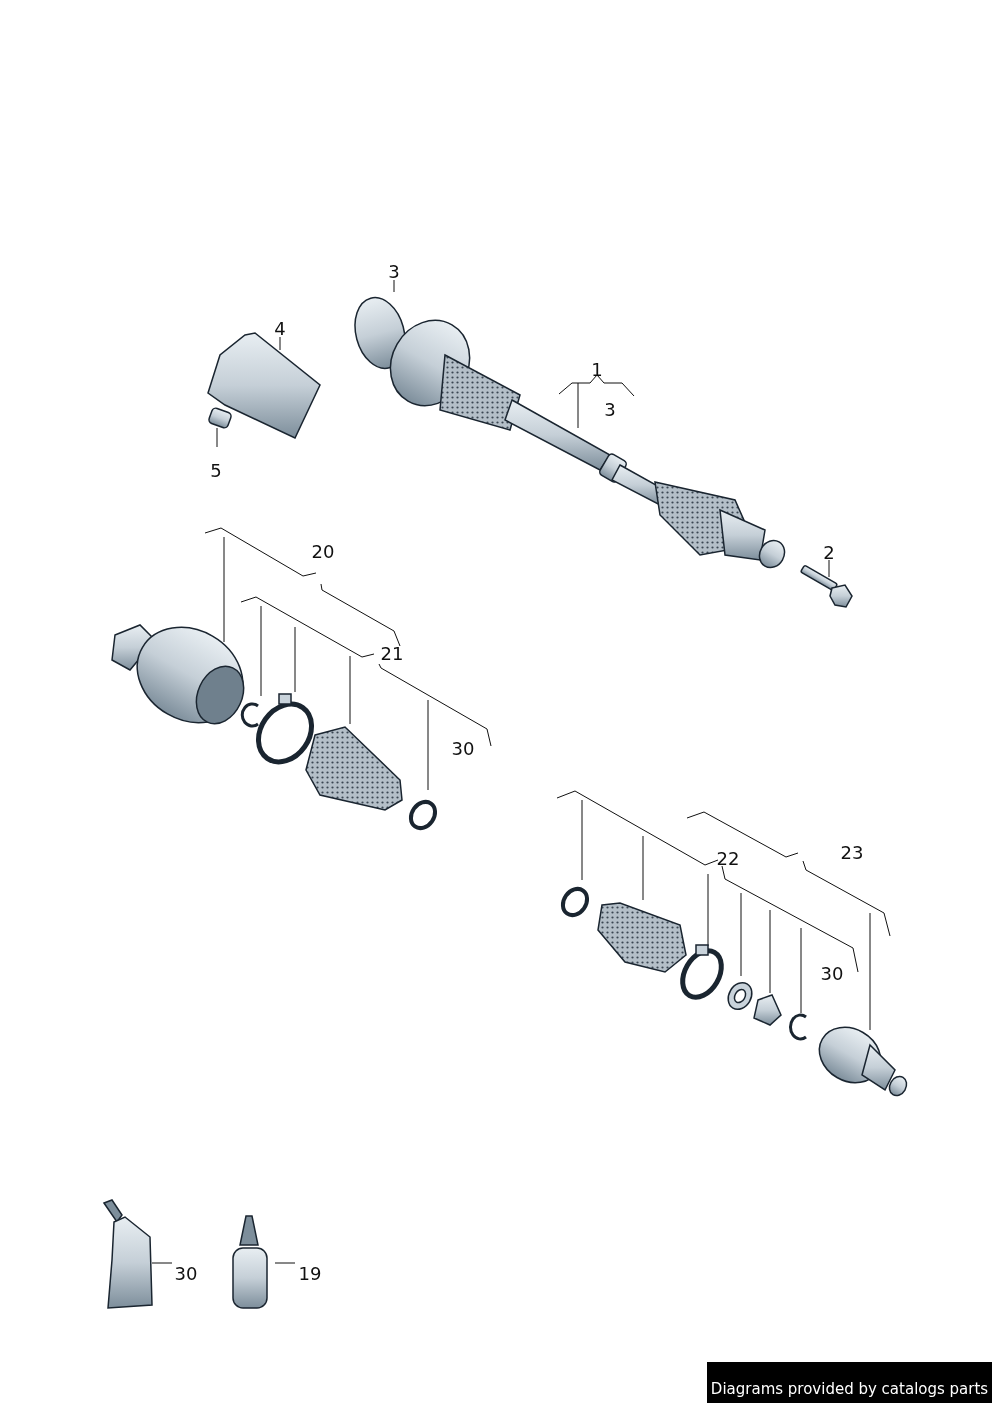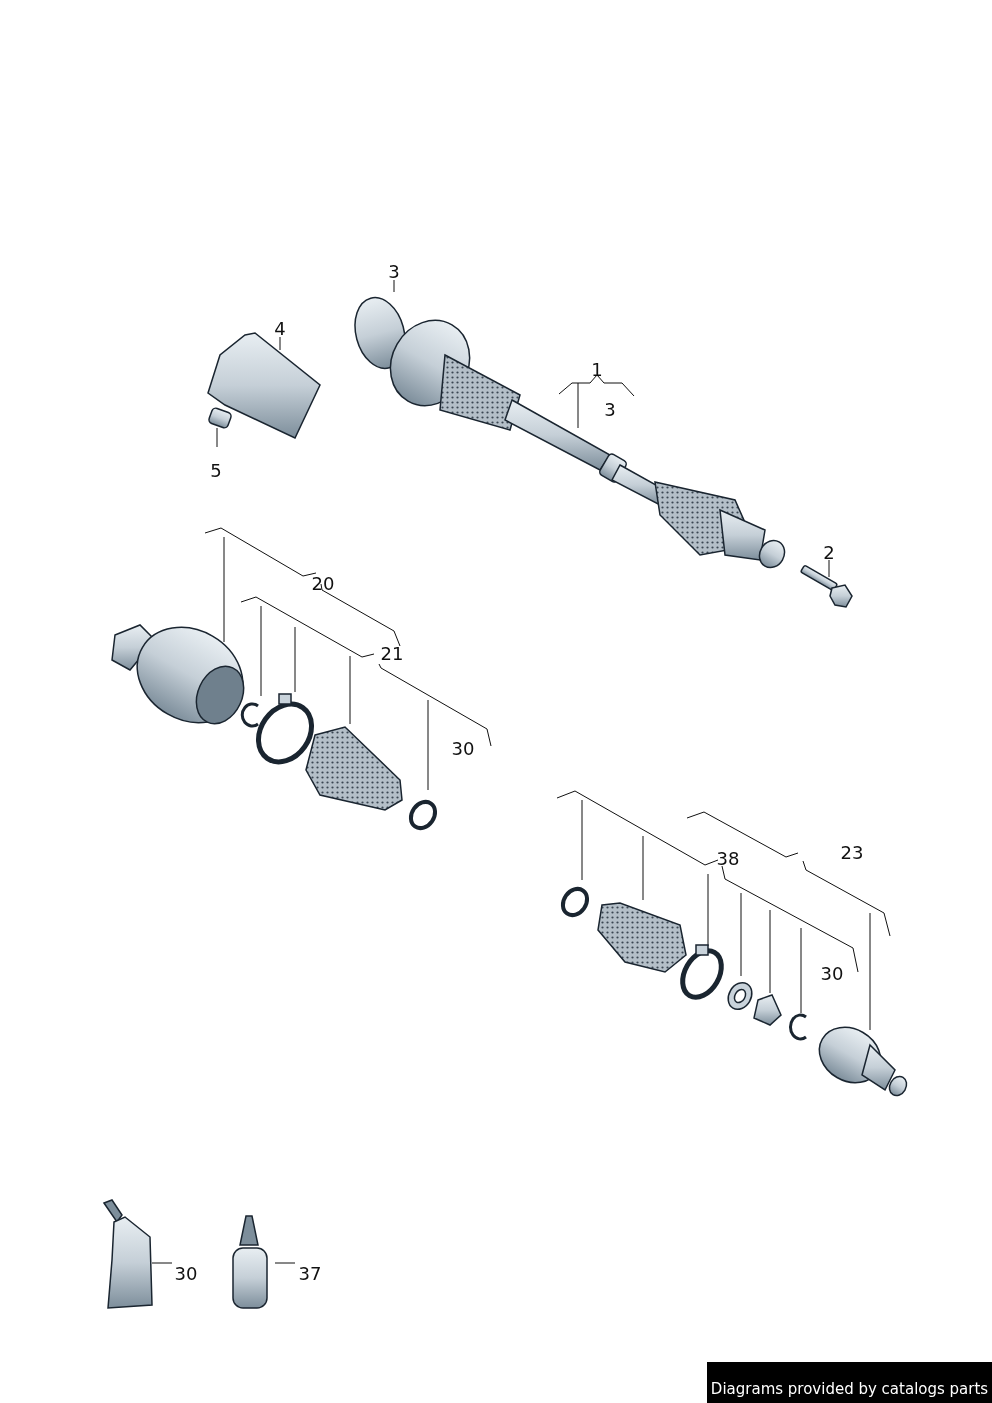--- a/index.html
+++ b/index.html
@@ -145,22 +145,22 @@
     <rect x="233" y="1248" width="34" height="60" rx="10" fill="url(#metal)"></rect>
   </g>
 </svg>
 
 <div class="lbl" style="left:394px;top:272px">3</div>
 <div class="lbl" style="left:280px;top:329px">4</div>
 <div class="lbl" style="left:216px;top:471px">5</div>
 <div class="lbl" style="left:597px;top:370px">1</div>
 <div class="lbl" style="left:610px;top:410px">3</div>
 <div class="lbl" style="left:829px;top:553px">2</div>
-<div class="lbl" style="left:323px;top:584px">20</div>
+<div class="lbl" style="left:323px;top:552px">20</div>
 <div class="lbl" style="left:392px;top:654px">21</div>
 <div class="lbl" style="left:463px;top:749px">30</div>
-<div class="lbl" style="left:728px;top:859px">38</div>
+<div class="lbl" style="left:728px;top:859px">22</div>
 <div class="lbl" style="left:852px;top:853px">23</div>
 <div class="lbl" style="left:832px;top:974px">30</div>
 <div class="lbl" style="left:186px;top:1274px">30</div>
-<div class="lbl" style="left:310px;top:1274px">37</div>
+<div class="lbl" style="left:310px;top:1274px">19</div>
 
 <div class="footer">Diagrams provided by catalogs parts</div>
 
 </body></html>

